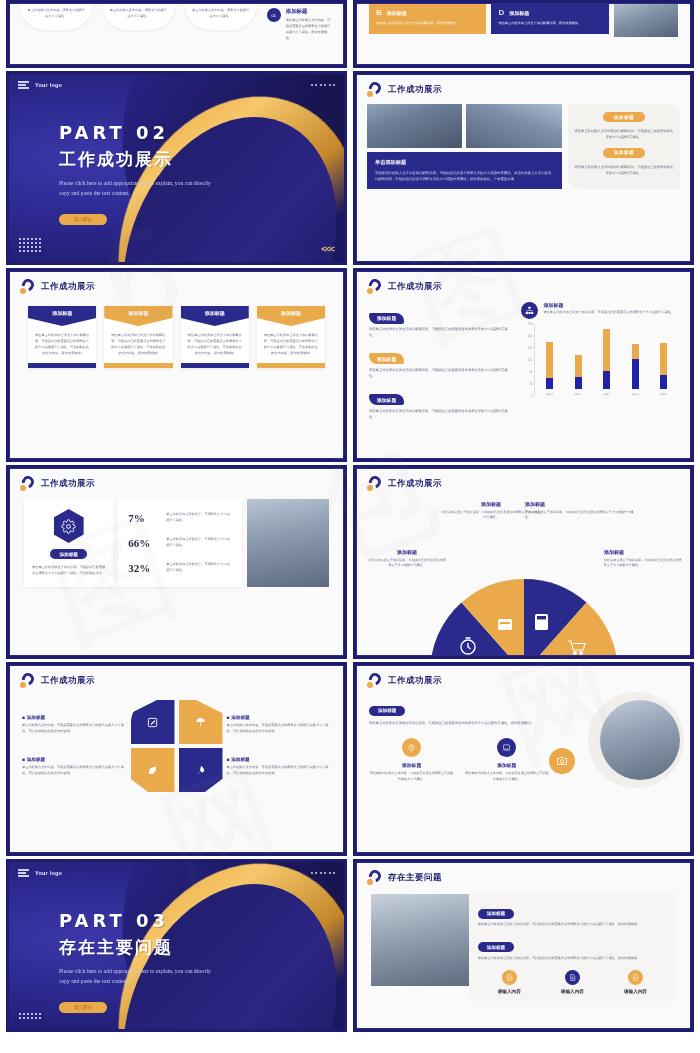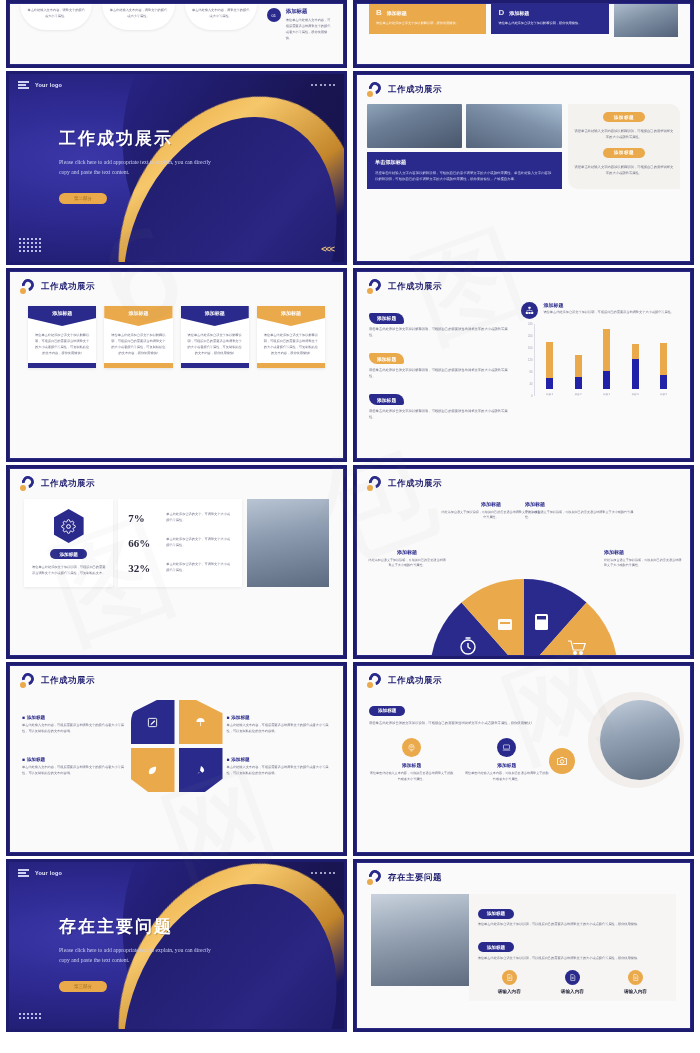--- a/index.html
+++ b/index.html
@@ -367,20 +367,21 @@
         <div class="dots-row">
           <span></span>
               <span></span>
               <span></span>
               <span></span>
               <span></span>
               <span></span>
         </div>
       </div>
       <div class="cover-body">
+        <div class="part-label">PART 02</div>
         <div class="part-title cn">工作成功展示</div>
         <div class="part-desc">Please click here to add appropriate text to explain, you can directly copy and paste the text content.</div>
         <div class="pill-btn cn">第二部分</div>
       </div>
       <div class="grid-dots">
         <span></span>
             <span></span>
             <span></span>
             <span></span>
             <span></span>
@@ -786,20 +787,21 @@
         <div class="dots-row">
           <span></span>
               <span></span>
               <span></span>
               <span></span>
               <span></span>
               <span></span>
         </div>
       </div>
       <div class="cover-body">
+        <div class="part-label">PART 03</div>
         <div class="part-title cn">存在主要问题</div>
         <div class="part-desc">Please click here to add appropriate text to explain, you can directly copy and paste the text content.</div>
         <div class="pill-btn cn">第三部分</div>
       </div>
       <div class="grid-dots">
         <span></span>
             <span></span>
             <span></span>
             <span></span>
             <span></span>

